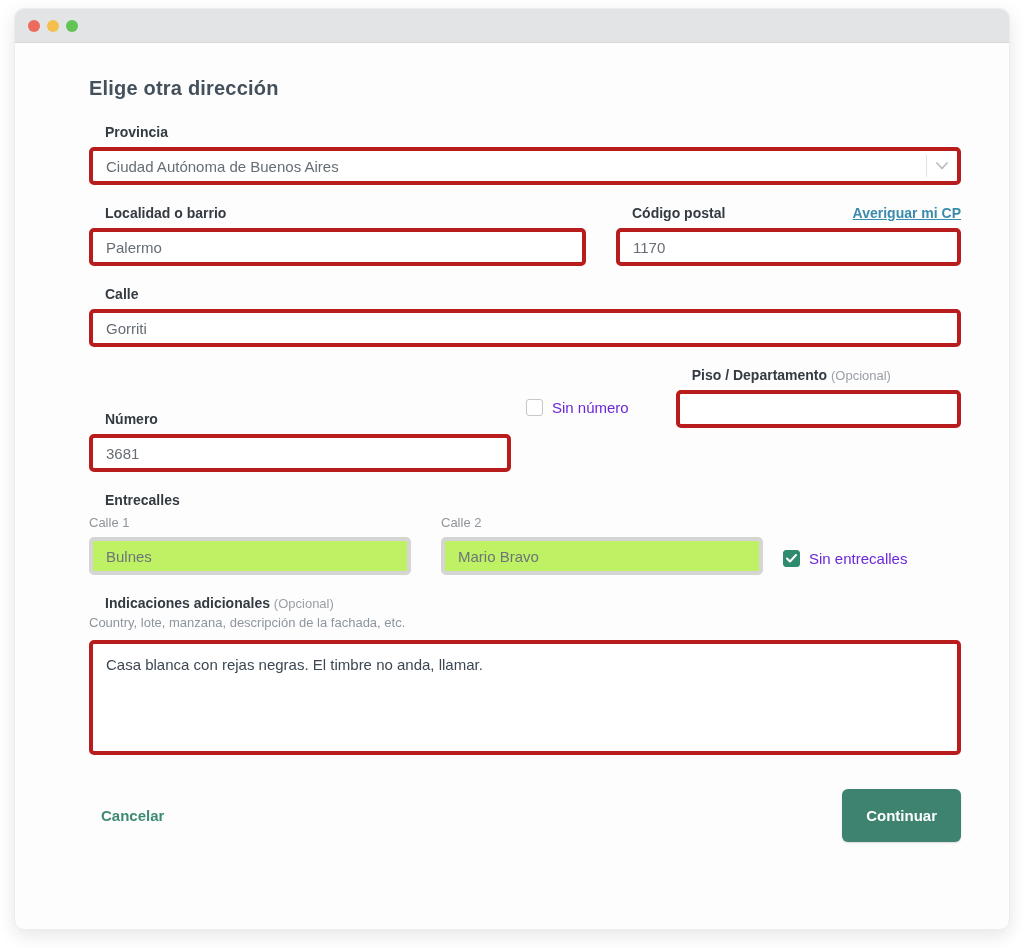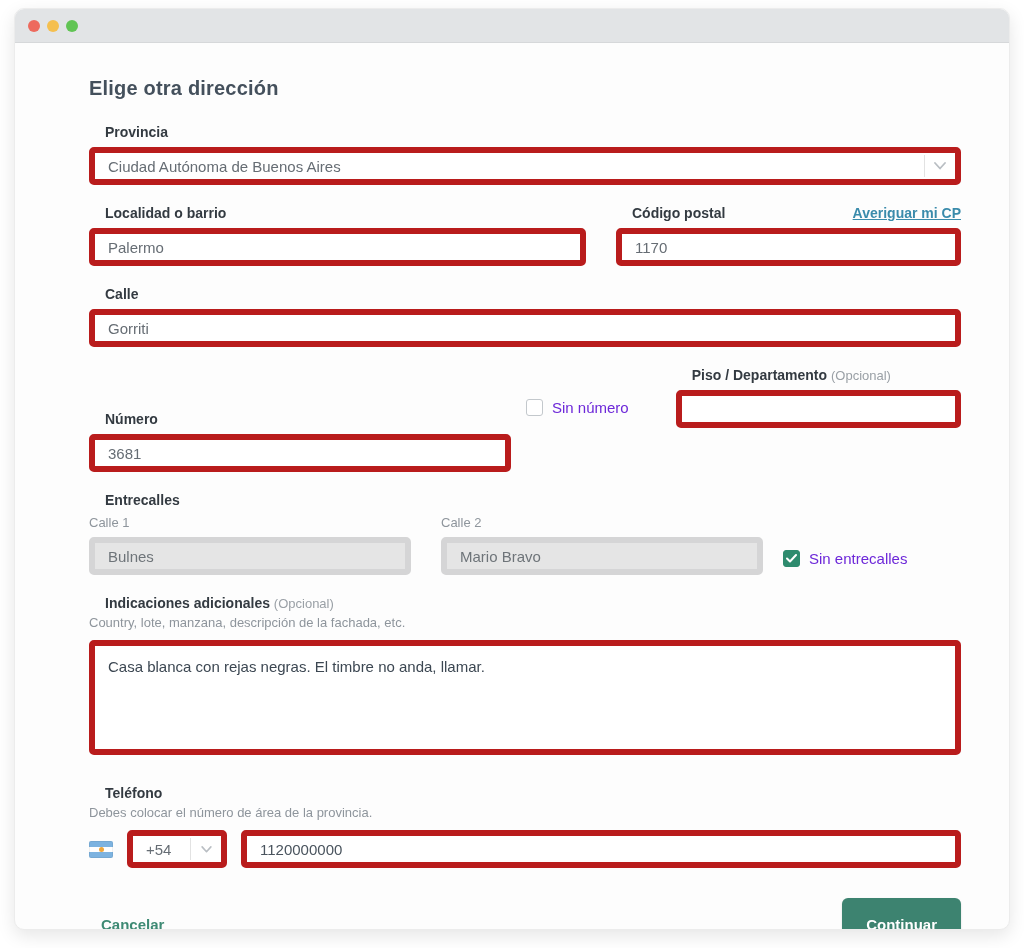--- a/index.html
+++ b/index.html
@@ -47,35 +47,35 @@
   .sublabel {
     font-size: 13px; color: #8e959c; margin-bottom: 7px; font-weight: 400;
   }
   .helper {
     font-size: 13px; color: #8e959c; margin-bottom: 10px;
   }
   .field-row { display: flex; align-items: flex-start; }
   .group { margin-bottom: 20px; }
 
   .text-input, .select-box, .textarea-box {
-    border: 6px solid #b91c1c;
+    border: 4px solid #b91c1c;
     border-radius: 5px;
     background: #ffffff;
     font-family: "Liberation Sans", sans-serif;
   }
   .text-input {
     height: 38px;
     width: 100%;
     padding: 0 13px;
     font-size: 15px;
     color: #666d74;
     outline: none;
   }
   .text-input:disabled, .text-input.disabled {
-    background: #e5e5e5;
+    background: #bef264;
     border-color: #d5d5d6;
     color: #6e7479;
   }
   .select-box {
     height: 38px;
     display: flex; align-items: center;
     cursor: pointer;
     color: #666d74; font-size: 15px;
   }
   .select-box .sel-text { flex: 1; padding: 0 13px; white-space: nowrap; overflow: hidden; }
@@ -236,37 +236,20 @@
 
     <div class="group" style="margin-bottom:26px;">
       <div class="label" style="margin-bottom:4px;">
         <span>Indicaciones adicionales</span>
         <span class="optional">(Opcional)</span>
       </div>
       <div class="helper">Country, lote, manzana, descripción de la fachada, etc.</div>
       <textarea class="textarea-box" style="">Casa blanca con rejas negras. El timbre no anda, llamar.</textarea>
     </div>
 
-    <div class="group" style="margin-bottom:0;">
-      <div class="label" style="margin-bottom:4px;">Teléfono</div>
-      <div class="helper">Debes colocar el número de área de la provincia.</div>
-      <div class="field-row" style="align-items:center; gap:14px;">
-        <span class="flag"></span>
-        <div class="select-box" style="width:100px;">
-          <span class="sel-text">+54</span>
-          <span class="sel-divider"></span>
-          <span class="chev">
-            <svg width="11" height="7" viewBox="0 0 12 8">
-                <polyline points="1,1 6,6.5 11,1" fill="none" stroke="currentColor" stroke-width="1.8" stroke-linecap="round" stroke-linejoin="round"></polyline>
-              </svg>
-          </span>
-        </div>
-        <input class="text-input" style="flex: 1 1 0%; color: rgb(74, 84, 94);" type="text" value="1120000000">
-      </div>
-    </div>
 
     <div class="footer">
       <a class="cancel-link">Cancelar</a>
       <button class="continue-btn">Continuar</button>
     </div>
 
   </div>
 </div>
 
 </body></html>

